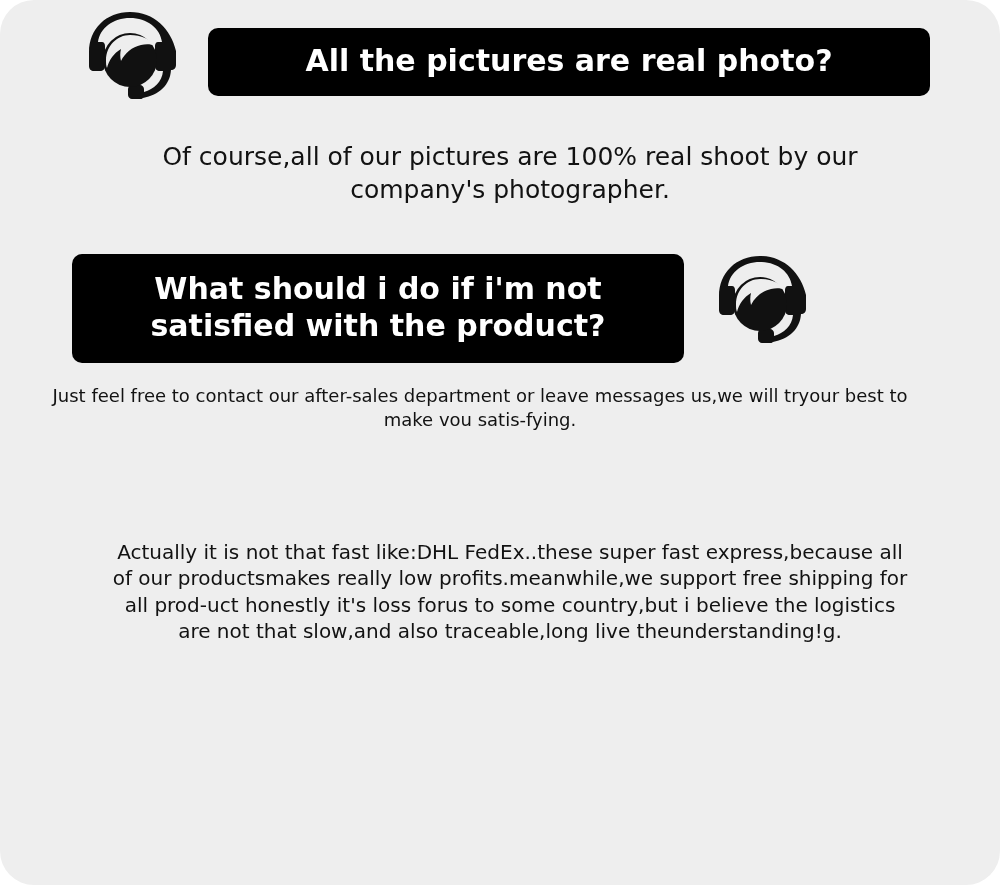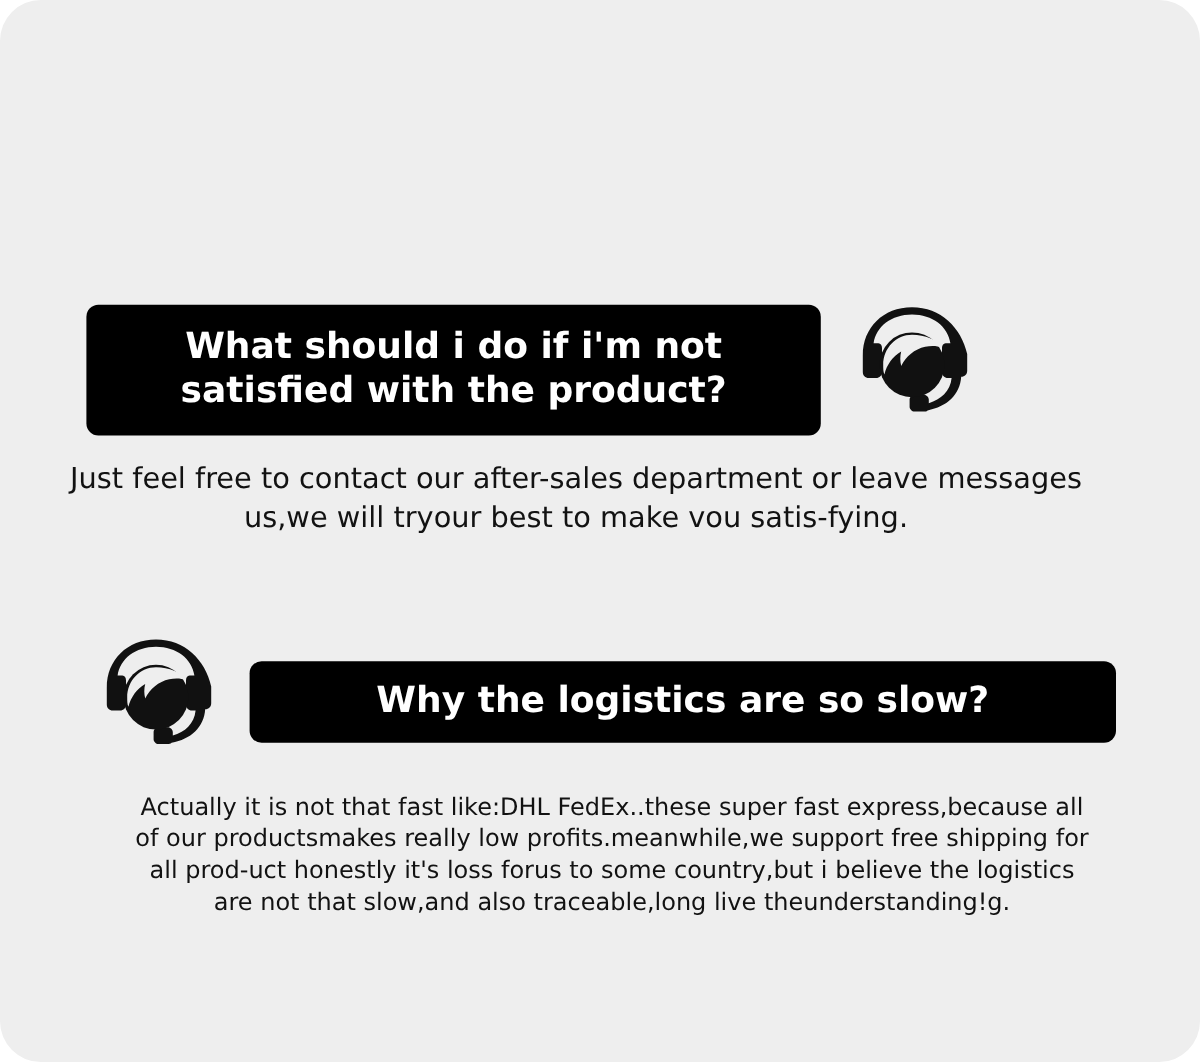--- a/index.html
+++ b/index.html
@@ -101,21 +101,21 @@
     padding: 16px 14px 18px;
     font-size: 30px;
   }
   #block2 .agent-icon {
     margin-left: 16px;
   }
   #block2 .answer {
     width: 860px;
     margin-top: 16px;
     margin-left: 50px;
-    font-size: 24px;
+    font-size: 18px;
   }
 
   
   #block3 {
     position: absolute;
     left: 0;
     top: 525px;
     width: 1000px;
   }
   #block3 .agent-icon {
@@ -132,46 +132,50 @@
     margin-top: 14px;
     margin-left: 110px;
     font-size: 20px;
   }
 </style>
 </head>
 <body>
 
 <div class="page">
 
+  <div class="faq" id="block1">
+    <div class="row left">
+      <svg class="agent-icon" viewBox="0 0 120 120">
+        <g fill="#111111">
+          <path d="M60 8 C36 8 19 25 19 48 l0 14 c0 3 2 5 5 5 l6 0 c3 0 5-2 5-5 l0-20 c0-2-1-4-3-4 l-4 0 C30 24 43 14 60 14 c17 0 30 10 32 24 l-4 0 c-2 0-3 2-3 4 l0 20 c0 3 2 5 5 5 l3 0 c-1 11-9 18-19 21 l0-3 c0-2-2-4-4-4 l-8 0 c-2 0-4 2-4 4 l0 6 c0 2 2 4 4 4 l8 0 c1 0 2 0 3-1 16-3 27-13 28-28 l0 0 c3 0 5-2 5-5 l0-14 C101 25 84 8 60 8 Z"></path>
+          <circle cx="60" cy="56" r="27"></circle>
+          <path d="M60 26 c-16 0-29 13-29 30 0 4 1 8 2 11 3-9 8-17 16-22 -1 5-1 10 1 14 4-9 12-16 22-19 6-2 12-2 17 0 -5-8-16-14-29-14 Z" fill="#eeeeee" opacity="0"></path>
+        </g>
+        <g fill="#eeeeee">
+          <path d="M60 31 c-13 0-24 11-24 25 0 3 0 6 1 8 2-8 7-15 14-19 -1 4-1 8 0 12 4-8 11-14 20-16 5-1 10-1 14 1 -4-7-14-11-25-11 Z"></path>
+        </g>
+      </svg>
+      <div class="qbar">All the pictures are real photo?</div>
+    </div>
+    <div class="answer">Of course,all of our pictures are 100% real shoot by our company's photographer.</div>
+  </div>
 
   <div class="faq" id="block2">
     <div class="row right">
       <div class="qbar">What should i do if i'm not satisfied with the product?</div>
       <svg class="agent-icon" viewBox="0 0 120 120">
         <g fill="#111111">
           <path d="M60 8 C36 8 19 25 19 48 l0 14 c0 3 2 5 5 5 l6 0 c3 0 5-2 5-5 l0-20 c0-2-1-4-3-4 l-4 0 C30 24 43 14 60 14 c17 0 30 10 32 24 l-4 0 c-2 0-3 2-3 4 l0 20 c0 3 2 5 5 5 l3 0 c-1 11-9 18-19 21 l0-3 c0-2-2-4-4-4 l-8 0 c-2 0-4 2-4 4 l0 6 c0 2 2 4 4 4 l8 0 c1 0 2 0 3-1 16-3 27-13 28-28 l0 0 c3 0 5-2 5-5 l0-14 C101 25 84 8 60 8 Z"></path>
           <circle cx="60" cy="56" r="27"></circle>
         </g>
         <g fill="#eeeeee">
           <path d="M60 31 c-13 0-24 11-24 25 0 3 0 6 1 8 2-8 7-15 14-19 -1 4-1 8 0 12 4-8 11-14 20-16 5-1 10-1 14 1 -4-7-14-11-25-11 Z"></path>
         </g>
       </svg>
     </div>
     <div class="answer">Just feel free to contact our after-sales department or leave messages us,we will tryour best to make vou satis-fying.</div>
   </div>
 
   <div class="faq" id="block3">
-    <div class="row left">
-      <svg class="agent-icon" viewBox="0 0 120 120">
-        <g fill="#111111">
-          <path d="M60 8 C36 8 19 25 19 48 l0 14 c0 3 2 5 5 5 l6 0 c3 0 5-2 5-5 l0-20 c0-2-1-4-3-4 l-4 0 C30 24 43 14 60 14 c17 0 30 10 32 24 l-4 0 c-2 0-3 2-3 4 l0 20 c0 3 2 5 5 5 l3 0 c-1 11-9 18-19 21 l0-3 c0-2-2-4-4-4 l-8 0 c-2 0-4 2-4 4 l0 6 c0 2 2 4 4 4 l8 0 c1 0 2 0 3-1 16-3 27-13 28-28 l0 0 c3 0 5-2 5-5 l0-14 C101 25 84 8 60 8 Z"></path>
-          <circle cx="60" cy="56" r="27"></circle>
-        </g>
-        <g fill="#eeeeee">
-          <path d="M60 31 c-13 0-24 11-24 25 0 3 0 6 1 8 2-8 7-15 14-19 -1 4-1 8 0 12 4-8 11-14 20-16 5-1 10-1 14 1 -4-7-14-11-25-11 Z"></path>
-        </g>
-      </svg>
-      <div class="qbar">Why the logistics are so slow?</div>
-    </div>
     <div class="answer">Actually it is not that fast like:DHL FedEx..these super fast express,because all of our productsmakes really low profits.meanwhile,we support free shipping for all prod-uct honestly it's loss forus to some country,but i believe the logistics are not that slow,and also traceable,long live theunderstanding!g.</div>
   </div>
 
 </div>
 
 </body></html>

